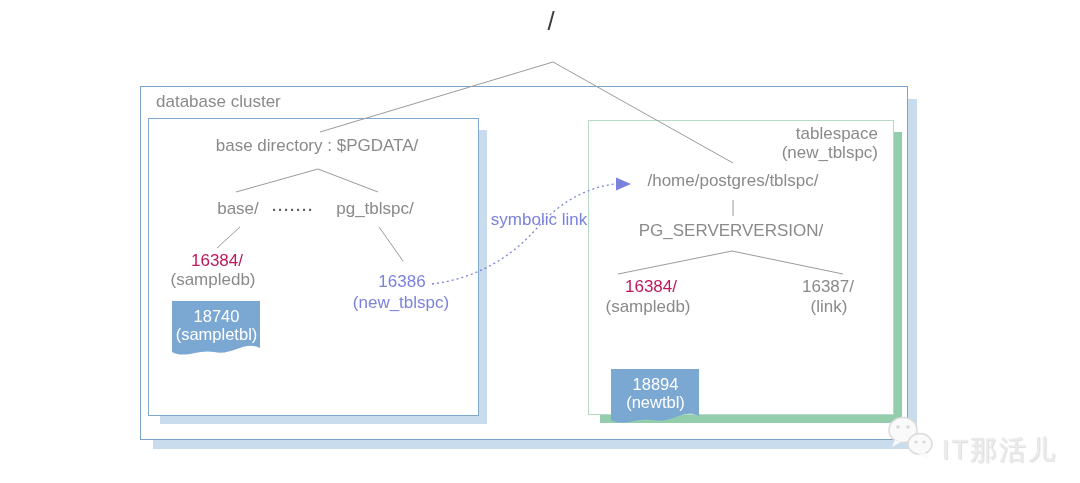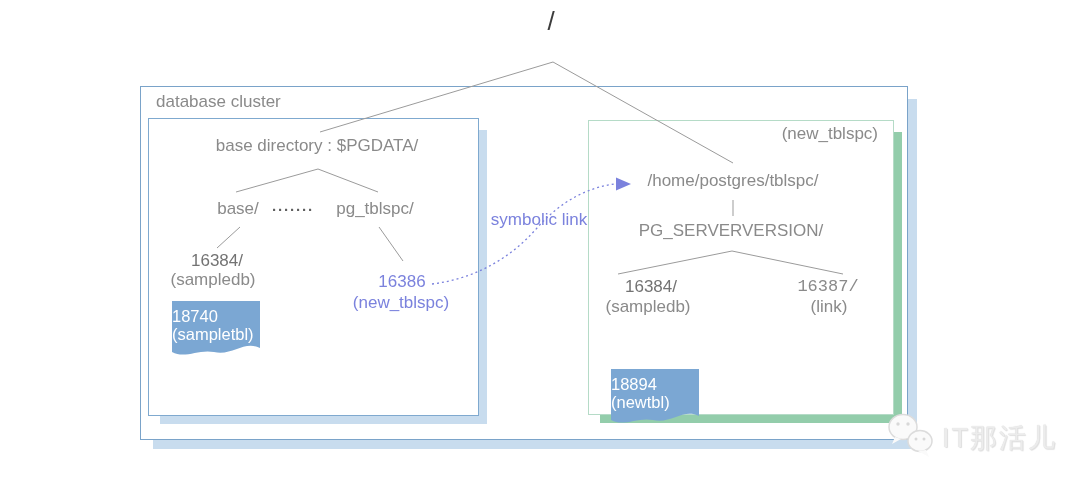--- a/index.html
+++ b/index.html
@@ -27,37 +27,37 @@
     box-shadow:10px 10px 0 -2px #93cdab;
   }
   .txt{
     position:absolute;
     color:#8a8a8a;
     font-size:17px;
     line-height:19px;
     white-space:nowrap;
   }
   .ctr{transform:translateX(-50%);text-align:center;}
-  .cyan{color:#737373;}
+  .cyan{color:#be185d;}
   .purple{color:#7b82dd;}
   .dots{color:#5f5f5f;font-weight:bold;letter-spacing:1px;font-size:15px;}
   #root-label{color:#3c3c3c;font-size:26px;font-weight:400;}
   .flag{position:absolute;width:89px;height:62px;}
   .flag svg{position:absolute;left:0;top:0;}
   .flag .flag-text{
     position:absolute;left:0;top:6px;width:89px;
-    text-align:left;color:#ffffff;font-size:16.5px;line-height:18px;
+    text-align:center;color:#ffffff;font-size:16.5px;line-height:18px;
   }
   #lines-overlay{
     position:absolute;left:0;top:0;width:1080px;height:483px;
     pointer-events:none;
   }
   #watermark{
     position:absolute;left:886px;top:408px;width:190px;height:60px;
-    display:flex;align-items:center;
+    display:flex;align-items:flex-end;
   }
   #watermark-text{
     color:#ececec;
     font-size:27px;
     letter-spacing:2px;
     text-shadow:0 0 1px #d2d2d2, 1px 1px 1px #e0e0e0;
   }
 </style>
 </head>
 <body>
@@ -89,30 +89,31 @@
     </svg>
     <div class="flag-text">
       <div>18740</div>
       <div>(sampletbl)</div>
     </div>
   </div>
 
   <div class="txt ctr purple" style="left:539px;top:210px;">symbolic link</div>
 
   <div class="txt" style="left:700px;top:124px;width:178px;text-align:right;">
+    <div>tablespace</div>
     <div>(new_tblspc)</div>
   </div>
 
   <div class="txt ctr" style="left:733px;top:171px;">/home/postgres/tblspc/</div>
   <div class="txt ctr" style="left:731px;top:221px;">PG_SERVERVERSION/</div>
 
   <div class="txt ctr cyan" style="left:651px;top:277px;">16384/</div>
   <div class="txt ctr" style="left:648px;top:297px;">(sampledb)</div>
 
-  <div class="txt ctr" style="left:828px;top:277px;font-family:Liberation Mono, monospace;">16387/</div>
+  <div class="txt ctr" style="left:828px;top:277px;">16387/</div>
   <div class="txt ctr" style="left:829px;top:297px;">(link)</div>
 
   <div class="flag" style="left:611px;top:327px;margin-top:42px;">
     <svg width="89" height="62" viewBox="0 0 89 62">
       <path d="M0,0 H88 V47 C72,39 61,55 42,51 C26,48 13,58 0,51 Z" fill="#7ba7d3"></path>
     </svg>
     <div class="flag-text">
       <div>18894</div>
       <div>(newtbl)</div>
     </div>

